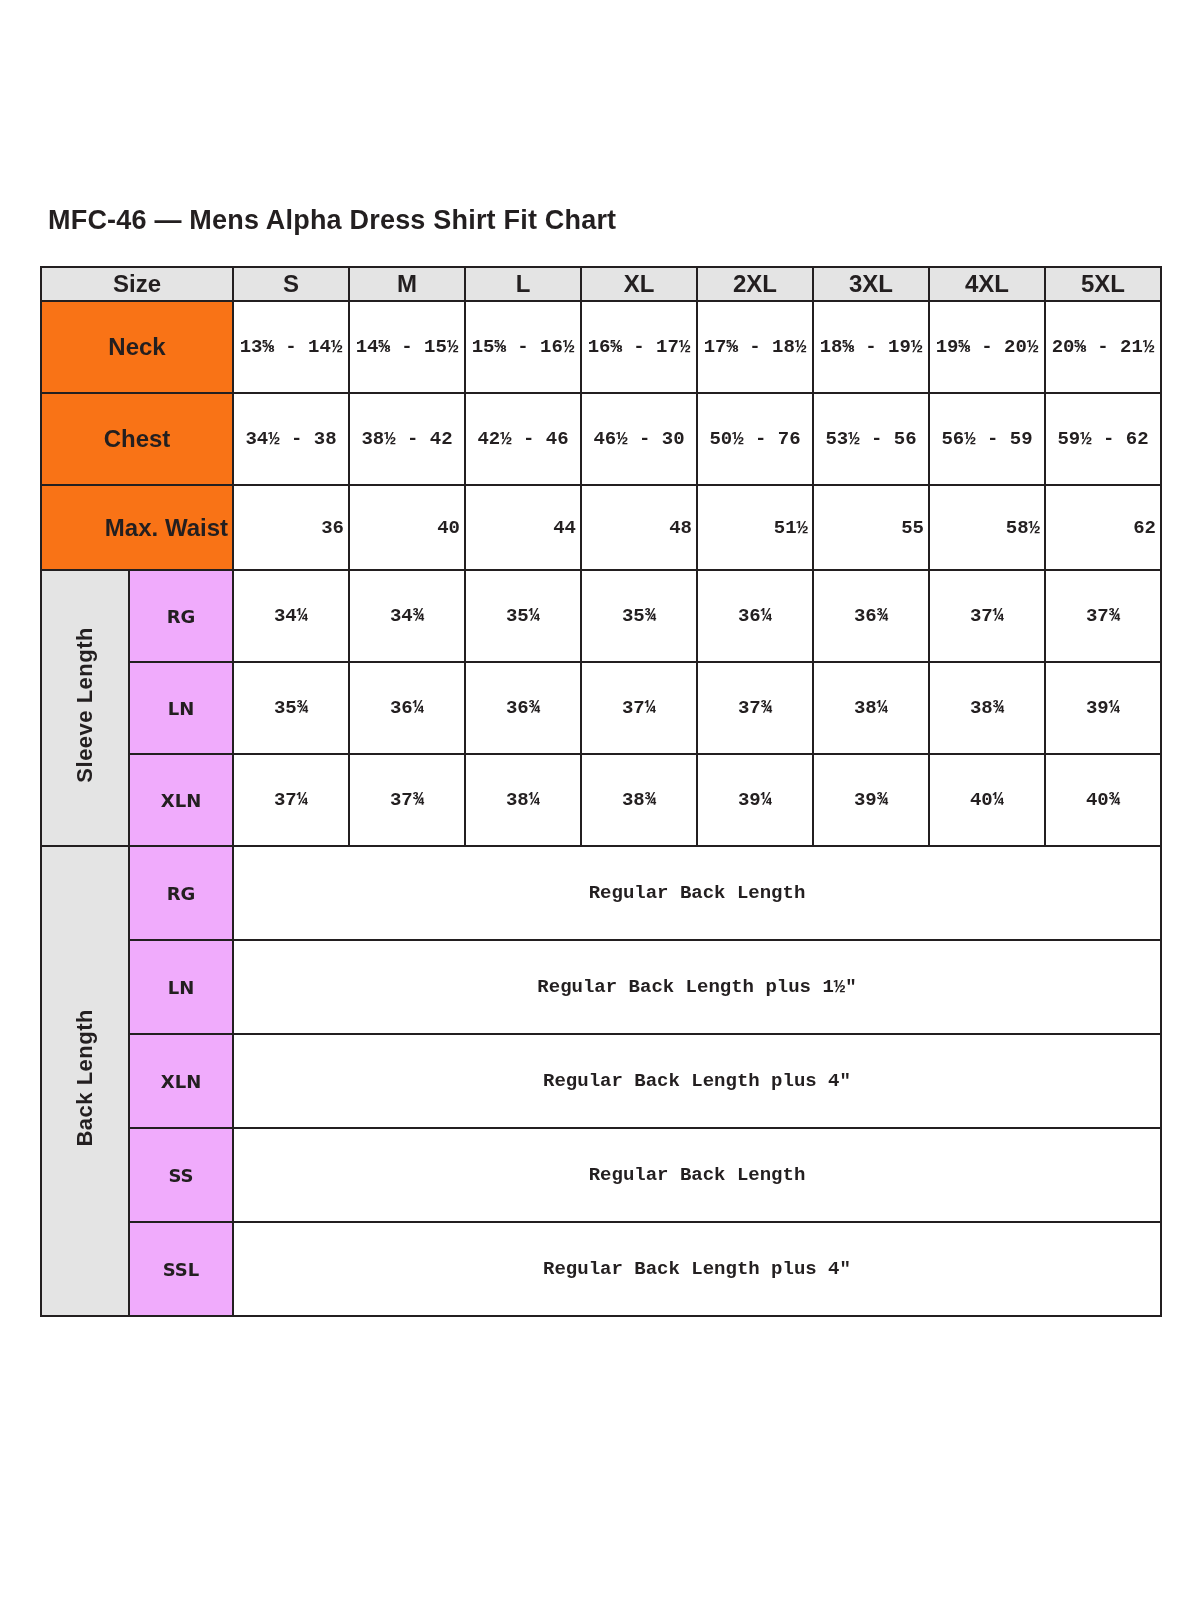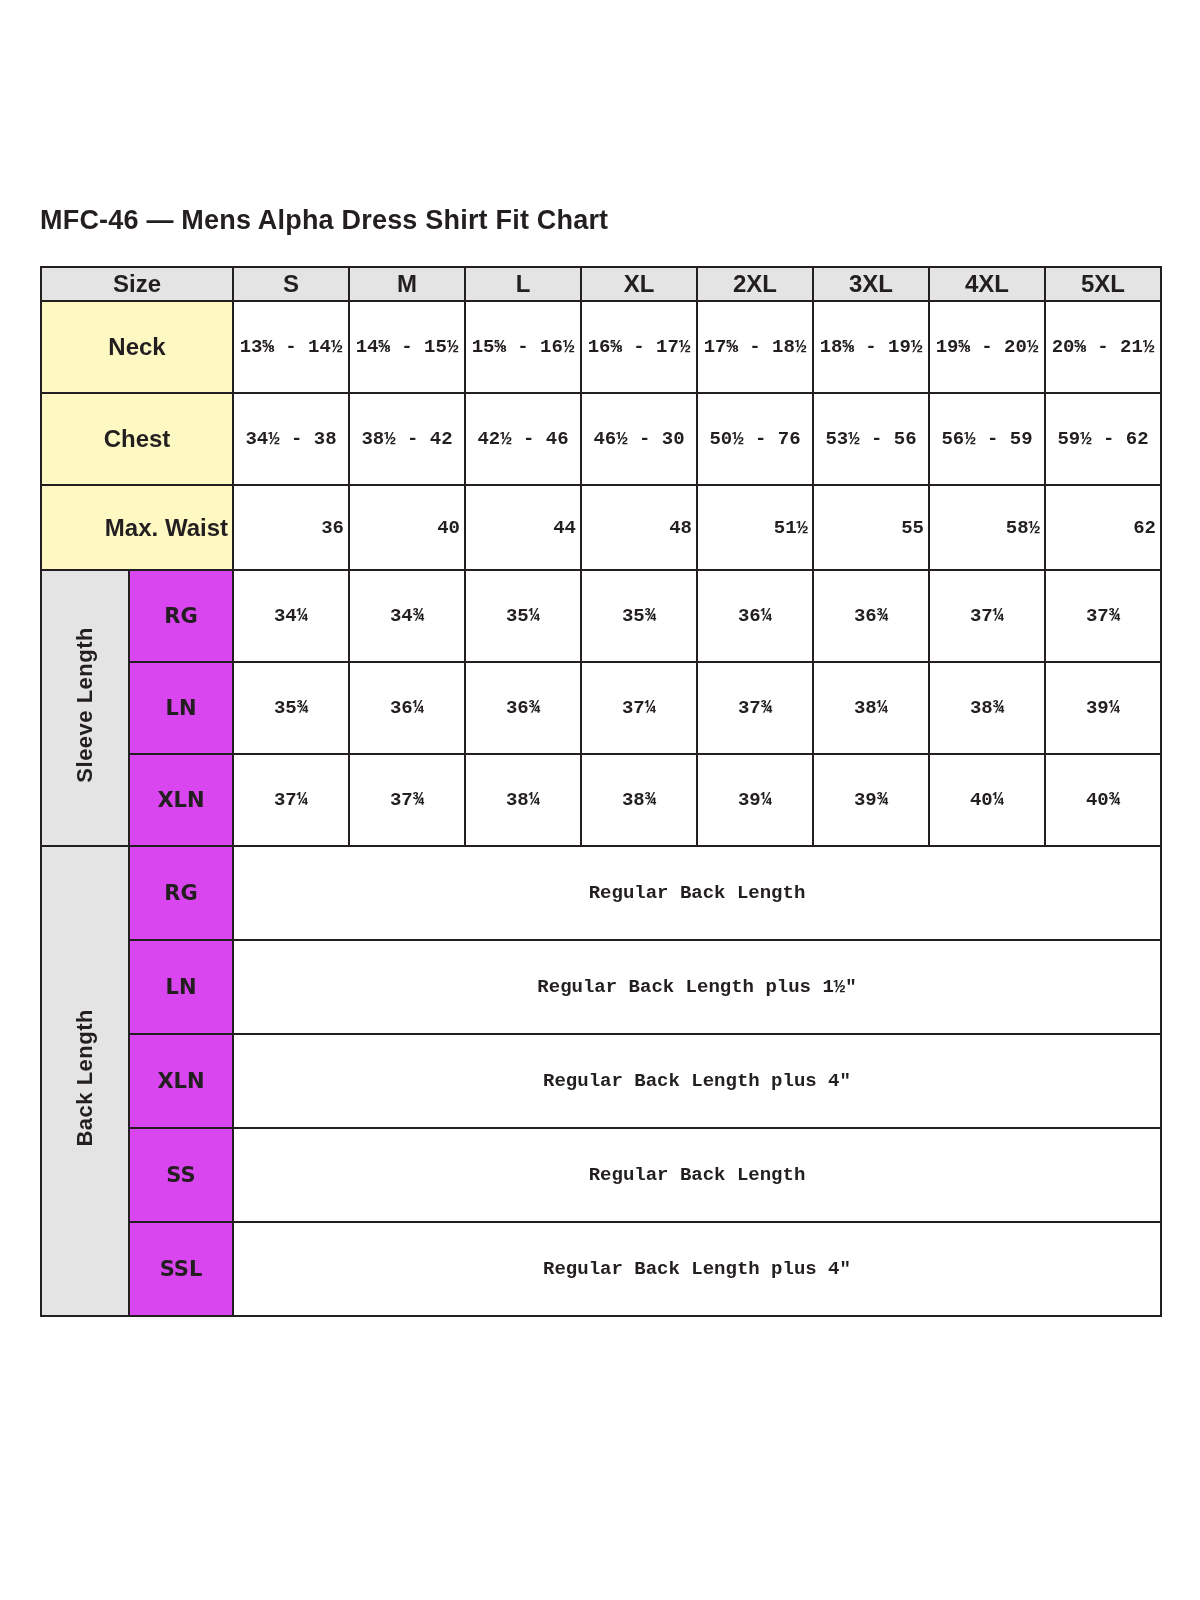--- a/index.html
+++ b/index.html
@@ -11,21 +11,21 @@
     font-family: "Liberation Sans", sans-serif;
   }
   .page {
     width: 1200px;
     height: 1600px;
     background: #ffffff;
     padding: 0 40px;
   }
   .title {
     padding-top: 205px;
-    margin: 0 0 30px 0;
+    margin: 0 0 30px 8px;
     font-size: 27px;
     font-weight: bold;
     letter-spacing: 0.2px;
     color: #231f20;
   }
   table.fit {
     border-collapse: collapse;
     table-layout: fixed;
     width: 1120px;
   }
@@ -48,41 +48,41 @@
   tr.r-waist td  { height: 85px; text-align: right; }
   tr.r-sleeve td { height: 92px; }
   tr.r-back td   { height: 94px; }
 
   .hd {
     background: #e4e4e4;
     font-weight: bold;
     font-size: 24px;
   }
   .lbl {
-    background: #fef9c3;
+    background: #f97316;
     font-weight: bold;
     font-size: 24px;
   }
   .vlbl {
     background: #e4e4e4;
     font-weight: bold;
     font-size: 22px;
     padding: 0;
   }
   .vlbl span {
     display: inline-block;
     writing-mode: vertical-rl;
     transform: rotate(180deg);
     white-space: nowrap;
     letter-spacing: 0.5px;
   }
   .code {
-    background: #d946ef;
+    background: #f0abfc;
     font-family: "DejaVu Sans", sans-serif;
-    font-size: 21px;
+    font-size: 18px;
     font-weight: 600;
   }
   .val {
     background: #ffffff;
     font-family: Liberation Mono, monospace;
     font-size: 19px;
     font-weight: 600;
     white-space: nowrap;
   }
 </style>

